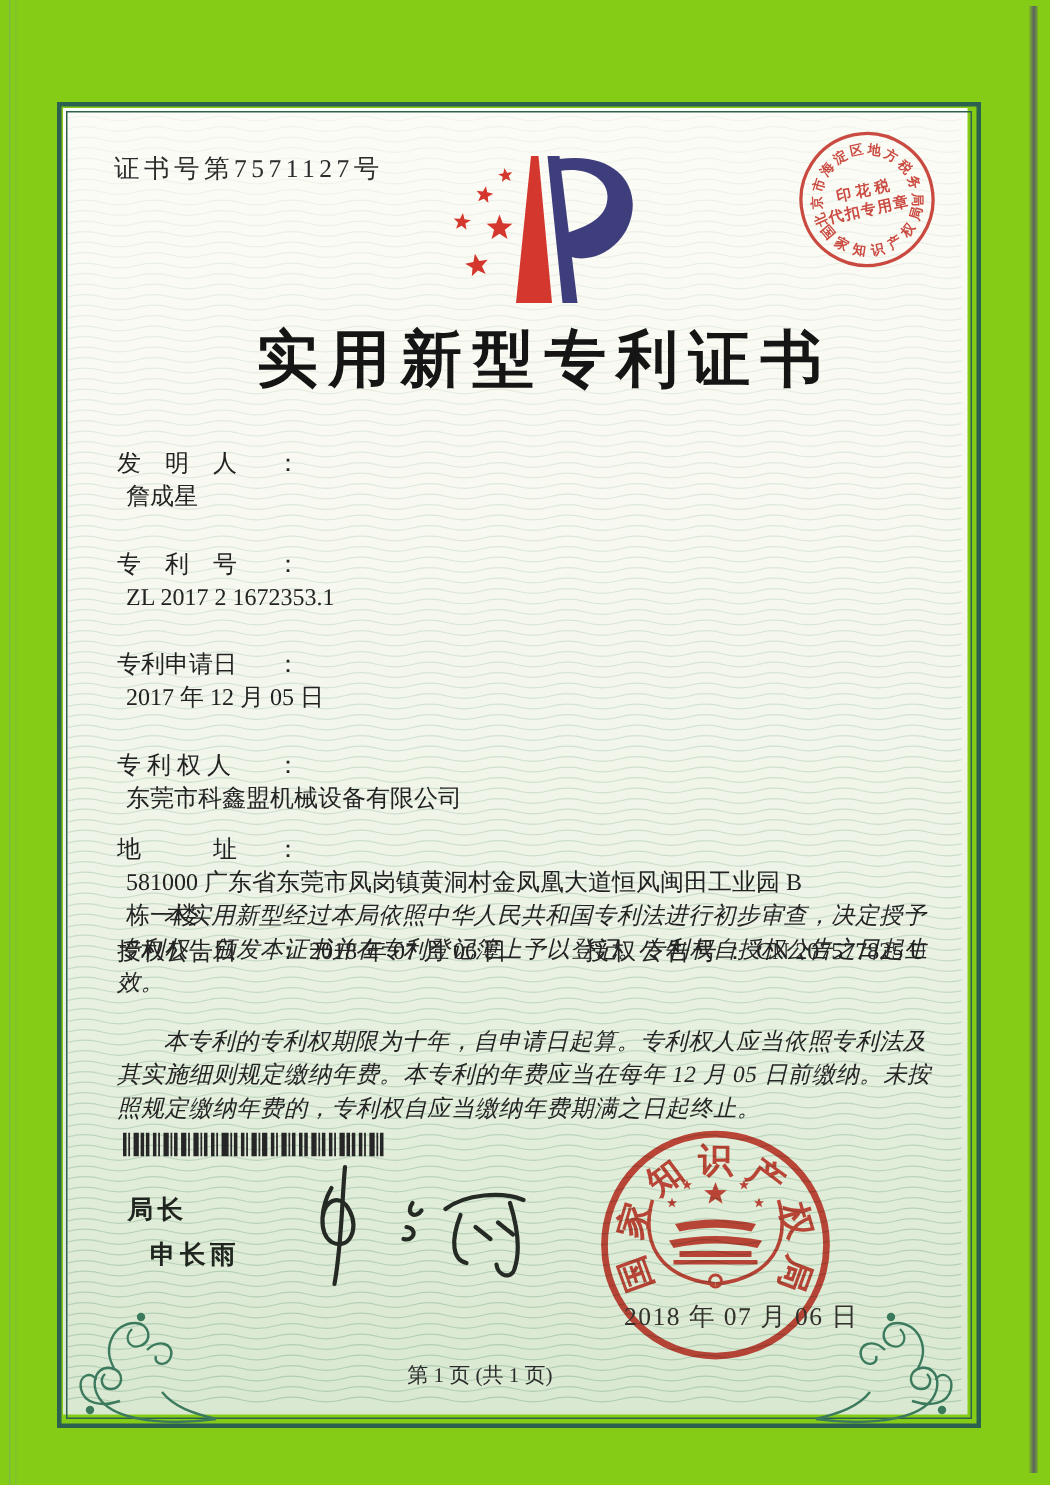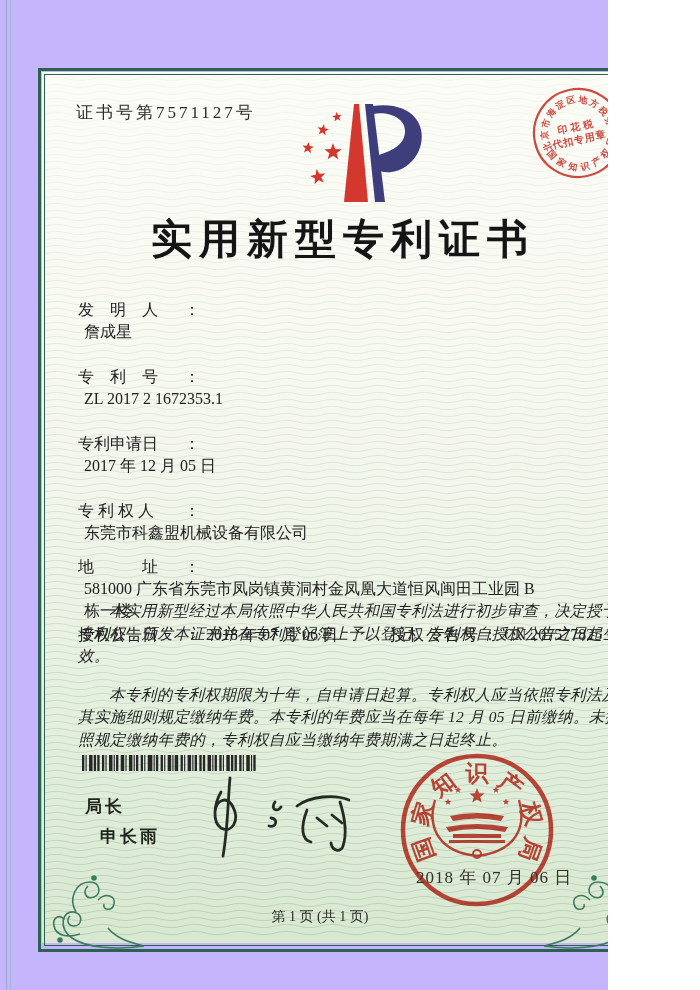--- a/index.html
+++ b/index.html
@@ -1,34 +1,34 @@
 <!DOCTYPE html>
 <html><head>
 <meta charset="utf-8">
 <style>
   html,body{margin:0;padding:0;background:#ffffff;}
-  .page{position:relative;width:608px;height:990px;background:#c4b5fd;overflow:hidden;
+  .page{position:relative;width:700px;height:990px;background:#84cc16;overflow:hidden;
         font-family:"Liberation Serif","DejaVu Serif",serif;color:#222;}
   
   .left-edge-a{position:absolute;left:6px;top:0;width:1px;height:990px;background:rgba(110,165,135,.5);}
   .left-edge-b{position:absolute;left:10px;top:0;width:1px;height:990px;background:rgba(110,165,135,.28);}
   .right-edge{position:absolute;left:686px;top:4px;width:6px;height:978px;
               background:linear-gradient(90deg,rgba(90,95,95,.15),#5c6163 55%,rgba(90,95,95,.25));}
   
   .bg-tint{position:absolute;left:42px;top:72px;width:603px;height:871px;
            background:linear-gradient(180deg,#fcfcf6 0%,#f7f8f0 35%,#edf3e6 60%,#e2eedb 78%,#d9e8d1 100%);}
   .frame{position:absolute;left:38px;top:68px;width:610px;height:878px;border:3px solid #2c6150;z-index:3;}
   .frame-inner{position:absolute;inset:3px;border:1px solid #2c6150;}
   .waves{position:absolute;left:45px;top:75px;width:596px;height:864px;z-index:1;}
   
   .cert-no{position:absolute;left:76px;top:101px;font-size:17px;letter-spacing:3px;color:#2b2b2b;z-index:5;}
   .logo{position:absolute;left:293px;top:100px;z-index:5;}
   .tax-stamp{position:absolute;left:528px;top:83px;z-index:6;opacity:.92;}
   .title{position:absolute;left:38px;top:212px;width:610px;text-align:center;font-size:41px;
-         font-weight:bold;letter-spacing:7px;color:#151515;z-index:5;}
+         font-weight:bold;letter-spacing:7px;color:#151515;z-index:5;padding-left:20px;}
   
   .fields{position:absolute;left:78px;top:299px;width:565px;font-size:16px;line-height:22px;z-index:5;}
   .frow{position:relative;margin-top:23px;}
   .frow:first-child{margin-top:0;}
   .row-address{margin-top:12px;}
   .row-grant{margin-top:2px;}
   .flabel{display:inline-block;width:106px;vertical-align:top;}
   .fcolon{display:inline-block;vertical-align:top;}
   .fval{display:inline-block;vertical-align:top;width:452px;margin-left:6px;}
   .grant2{position:absolute;left:312px;top:0;white-space:nowrap;}

